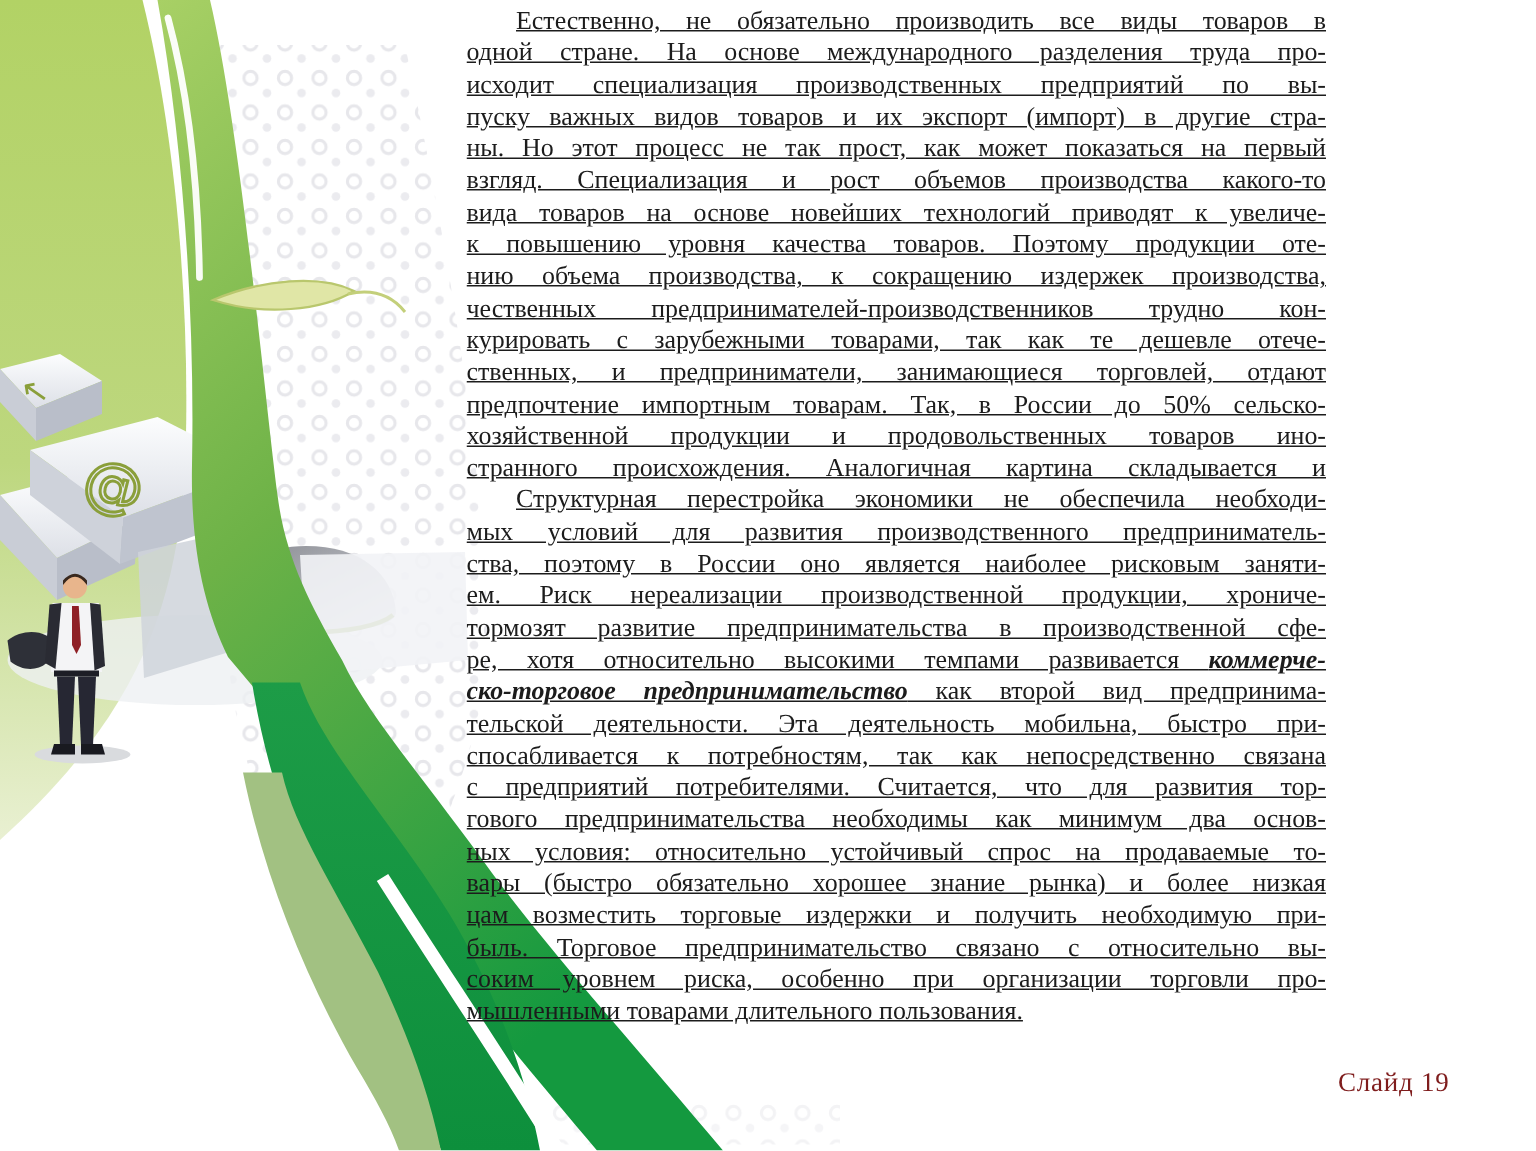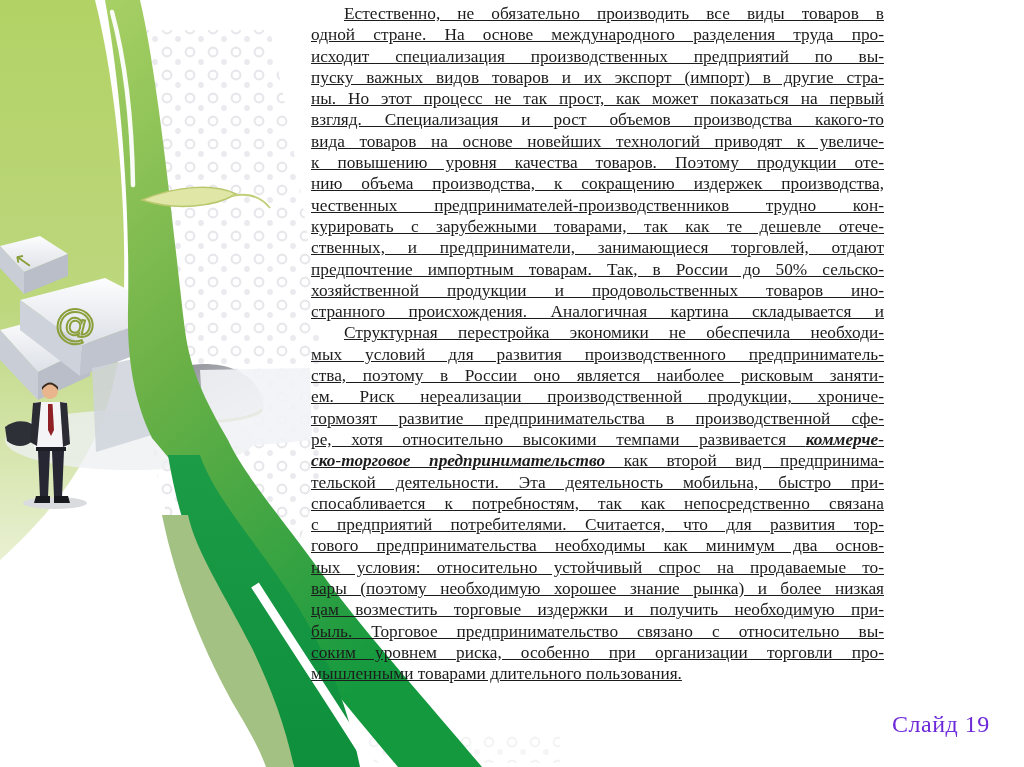--- a/index.html
+++ b/index.html
@@ -18,21 +18,21 @@
     text-align:justify;text-align-last:justify;
     height:21.3px;overflow:hidden;white-space:normal;
   }
   .line::after{content:"";display:inline-block;width:100%;height:0;vertical-align:top;}
   .line.last{text-align-last:left;}
   .line.last::after{content:none;}
   .line.indent{text-indent:33px;}
   .bi{font-weight:bold;font-style:italic;}
   .slidenum{
     position:absolute;left:892px;top:711px;
-    font-size:24px;color:#6d28d9;letter-spacing:0.5px;white-space:nowrap;
+    font-size:18px;color:#7f1d1d;letter-spacing:0.5px;white-space:nowrap;
   }
 </style>
 </head>
 <body>
 
 <div class="slide">
 
   <svg class="decor-svg" width="560" height="767" viewBox="0 0 560 767">
     <defs>
       <linearGradient id="gf" x1="0" y1="0" x2="0" y2="1">
@@ -161,21 +161,21 @@
       <div class="line"><span>ства, поэтому в России оно является наиболее рисковым заняти-</span></div>
       <div class="line"><span>ем. Риск нереализации производственной продукции, хрониче-</span></div>
       <div class="line"><span>тормозят развитие предпринимательства в производственной сфе-</span></div>
       <div class="line"><span>ре, хотя относительно высокими темпами развивается </span><span class="bi">коммерче-</span></div>
       <div class="line"><span class="bi">ско-торговое предпринимательство</span><span> как второй вид предпринима-</span></div>
       <div class="line"><span>тельской деятельности. Эта деятельность мобильна, быстро при-</span></div>
       <div class="line"><span>спосабливается к потребностям, так как непосредственно связана</span></div>
       <div class="line"><span>с предприятий потребителями. Считается, что для развития тор-</span></div>
       <div class="line"><span>гового предпринимательства необходимы как минимум два основ-</span></div>
       <div class="line"><span>ных условия: относительно устойчивый спрос на продаваемые то-</span></div>
-      <div class="line"><span>вары (поэтому необходимую хорошее знание рынка) и более низкая</span></div>
+      <div class="line"><span>вары (быстро обязательно хорошее знание рынка) и более низкая</span></div>
       <div class="line"><span>цам возместить торговые издержки и получить необходимую при-</span></div>
       <div class="line"><span>быль. Торговое предпринимательство связано с относительно вы-</span></div>
       <div class="line"><span>соким уровнем риска, особенно при организации торговли про-</span></div>
       <div class="line last"><span>мышленными товарами длительного пользования.</span></div>
     </div>
 
   <div class="slidenum">Слайд 19</div>
 </div>
 
 </body></html>

